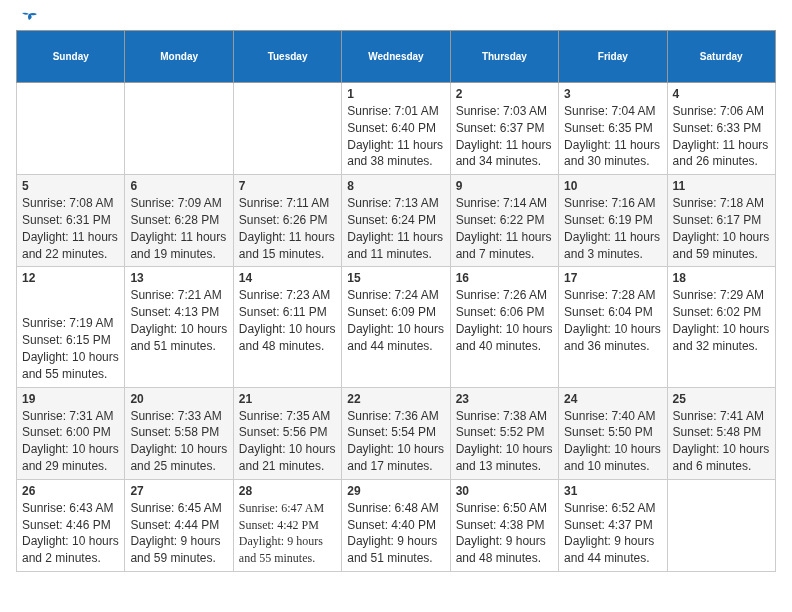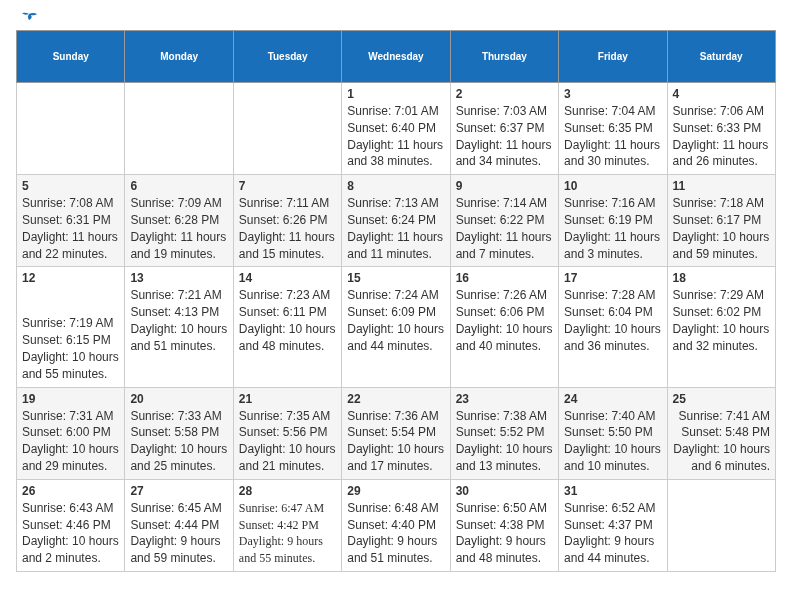--- a/index.html
+++ b/index.html
@@ -265,21 +265,21 @@
 Daylight: 10 hours and 13 minutes.</div>
         </td>
         <td>
           <span class="day-number">24</span>
           <div class="day-info" style="white-space: pre-line;">Sunrise: 7:40 AM
 Sunset: 5:50 PM
 Daylight: 10 hours and 10 minutes.</div>
         </td>
         <td>
           <span class="day-number">25</span>
-          <div class="day-info" style="white-space: pre-line; text-align: right;">Sunrise: 7:41 AM
+          <div class="day-info" style="white-space: pre-line;">Sunrise: 7:41 AM
 Sunset: 5:48 PM
 Daylight: 10 hours and 6 minutes.</div>
         </td>
       </tr>
       <tr>
         <td>
           <span class="day-number">26</span>
           <div class="day-info" style="white-space: pre-line;">Sunrise: 6:43 AM
 Sunset: 4:46 PM
 Daylight: 10 hours and 2 minutes.</div>

